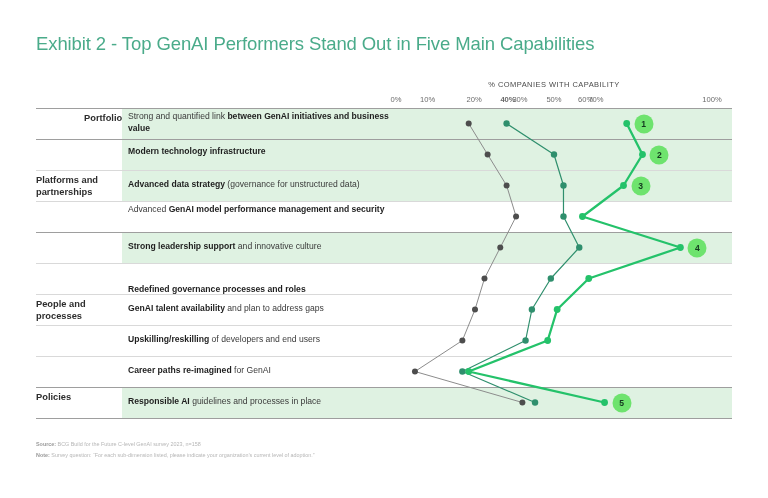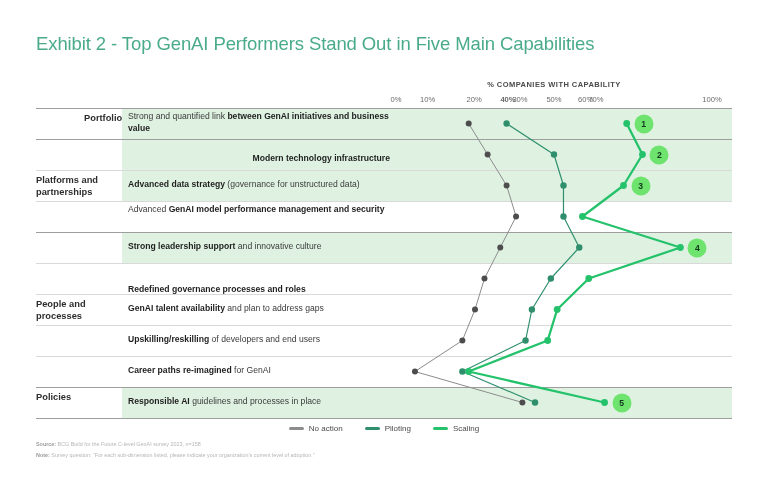--- a/index.html
+++ b/index.html
@@ -1,21 +1,21 @@
 <!DOCTYPE html>
 <html><head>
 <meta charset="utf-8">
 <style>
   html,body{margin:0;padding:0;}
   body{width:768px;height:498px;background:#ffffff;font-family:"Liberation Sans",sans-serif;overflow:hidden;}
   #root{position:relative;width:768px;height:420px;}
 
   .title{position:absolute;left:36px;top:33px;font-size:18.5px;color:#4aab8a;letter-spacing:-0.1px;white-space:nowrap;}
 
-  .axis-caption{position:absolute;top:80px;left:396px;width:316px;text-align:center;font-size:7.5px;color:#4a4a4a;letter-spacing:.45px;font-weight:700;}
+  .axis-caption{position:absolute;top:80px;left:396px;width:316px;text-align:center;font-size:7.5px;color:#4a4a4a;letter-spacing:.45px;font-weight:400;}
 
   .tick-row{position:absolute;top:95px;left:0;width:768px;height:12px;}
   .tick{position:absolute;top:0;font-size:7.6px;color:#6b6b6b;transform:translateX(-50%);white-space:nowrap;}
 
   .grid{position:absolute;left:36px;top:108px;width:696px;height:310px;}
   .sep{position:absolute;left:0;width:696px;height:1px;background:#d9d9d9;}
   .sep.strong{background:#9e9e9e;}
 
   .band{position:absolute;left:122px;width:610px;background:#dff2e2;}
 
@@ -82,21 +82,21 @@
 
   <div id="groupLayer">
       <div class="grp" style="top: 111.5px; margin-left: 48px;">Portfolio</div>
       <div class="grp" style="top: 173.5px;">Platforms and partnerships</div>
       <div class="grp" style="top: 297.5px;">People and processes</div>
       <div class="grp" style="top: 390.5px;">Policies</div>
     </div>
 
   <div id="rowLayer">
       <div class="rowlabel" style="top: 111px;"><span>Strong and quantified link </span><b>between GenAI initiatives and business value</b></div>
-      <div class="rowlabel" style="top: 153px; text-align: right;"><b>Modern technology infrastructure</b></div>
+      <div class="rowlabel" style="top: 146px;"><b>Modern technology infrastructure</b></div>
       <div class="rowlabel" style="top: 178.75px;"><b>Advanced data strategy </b><span>(governance for unstructured data)</span></div>
       <div class="rowlabel" style="top: 204px;"><span>Advanced </span><b>GenAI model performance management and security</b></div>
       <div class="rowlabel" style="top: 240.75px;"><b>Strong leadership support </b><span>and innovative culture</span></div>
       <div class="rowlabel" style="top: 271.75px; margin-top: 12px;"><b>Redefined governance processes and roles</b></div>
       <div class="rowlabel" style="top: 302.75px;"><b>GenAI talent availability </b><span>and plan to address gaps</span></div>
       <div class="rowlabel" style="top: 333.75px;"><b>Upskilling/reskilling </b><span>of developers and end users</span></div>
       <div class="rowlabel" style="top: 364.75px;"><b>Career paths re-imagined </b><span>for GenAI</span></div>
       <div class="rowlabel" style="top: 395.75px;"><b>Responsible AI </b><span>guidelines and processes in place</span></div>
     </div>
 
@@ -137,34 +137,20 @@
     </svg>
 
   <div id="badgeLayer">
       <div class="badge" style="left: 643.68px; top: 123.5px; background: rgb(110, 227, 110);">1</div>
       <div class="badge" style="left: 659.48px; top: 154.5px; background: rgb(110, 227, 110);">2</div>
       <div class="badge" style="left: 640.52px; top: 185.5px; background: rgb(110, 227, 110);">3</div>
       <div class="badge" style="left: 697.4px; top: 247.5px; background: rgb(110, 227, 110);">4</div>
       <div class="badge" style="left: 621.56px; top: 402.5px; background: rgb(110, 227, 110);">5</div>
     </div>
 
-  <div class="legend" id="legendEl">
-      <div class="lg">
-        <span class="lgline" style="background: rgb(140, 140, 140);"></span>
-        <span>No action</span>
-      </div>
-      <div class="lg">
-        <span class="lgline" style="background: rgb(47, 143, 109);"></span>
-        <span>Piloting</span>
-      </div>
-      <div class="lg">
-        <span class="lgline" style="background: rgb(36, 194, 106);"></span>
-        <span>Scaling</span>
-      </div>
-    </div>
 
   <div class="foot" style="top:441px;">
     <b>Source:</b>
     <span>BCG Build for the Future C-level GenAI survey 2023, n=158</span>
   </div>
   <div class="foot" style="top:452px;">
     <b>Note:</b>
     <span>Survey question:  “For each sub-dimension listed, please indicate your organization’s current level of adoption.”</span>
   </div>
 

